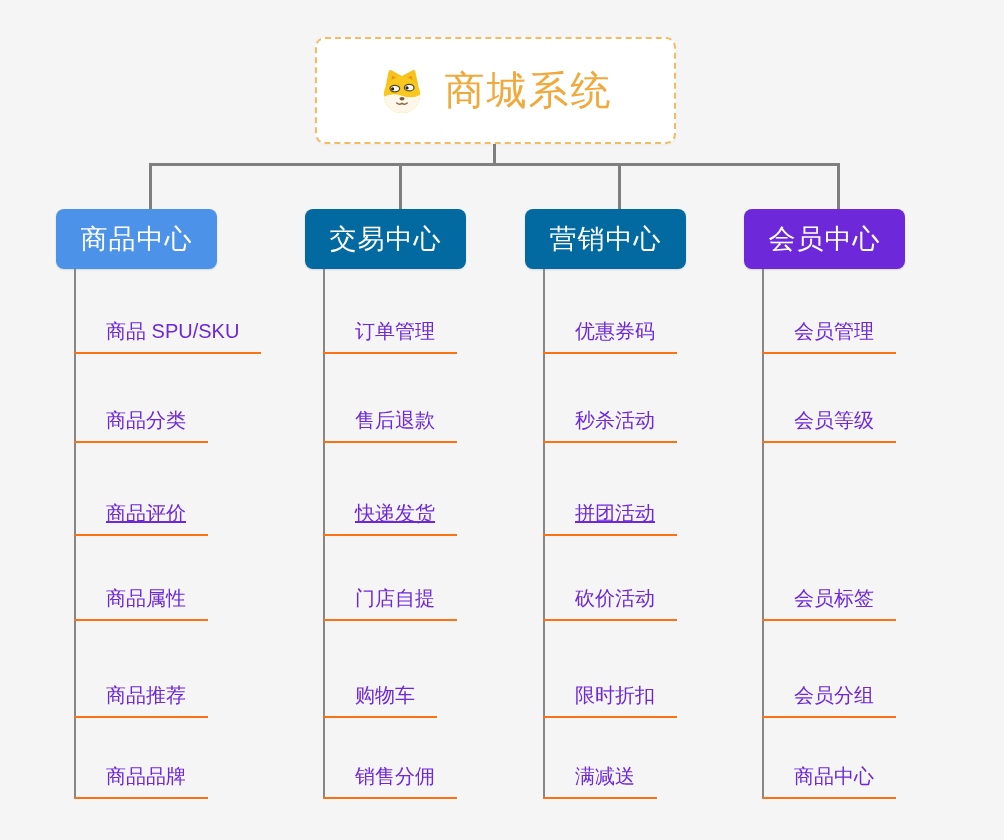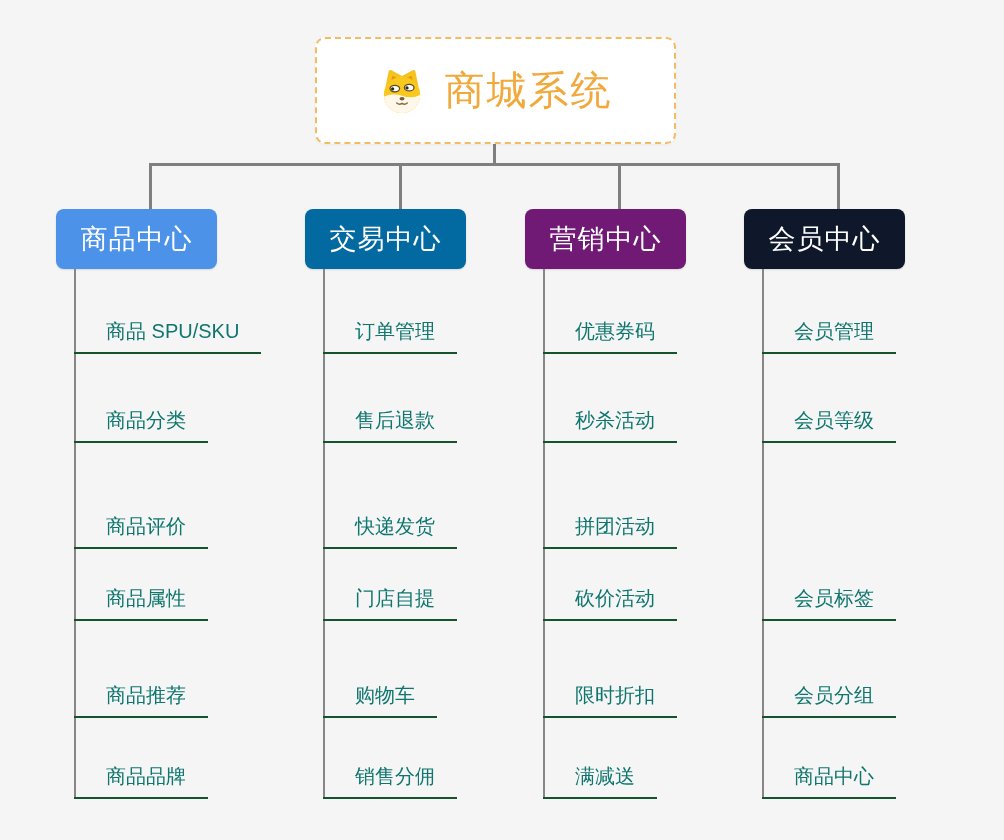--- a/index.html
+++ b/index.html
@@ -86,27 +86,27 @@
     height: 530px;
     background: #868686;
   }
 
   .child-node {
     position: absolute;
     left: 18px;
     white-space: nowrap;
     font-size: 20px;
     line-height: 26px;
-    color: #0f766e;
+    color: #6d28d9;
     padding: 0 22px 8px 32px;
-    border-bottom: 2px solid #14532d;
+    border-bottom: 2px solid #f97316;
   }
   .child-1 { top: 109px; }
   .child-2 { top: 198px; }
-  .child-3 { top: 304px; }
+  .child-3 { top: 291px; text-decoration: underline; }
   .child-4 { top: 376px; }
   .child-5 { top: 465px; margin-top: 8px; }
   .child-6 { top: 554px; }
 </style>
 </head>
 <body>
 
 <div>
 
   <div class="connector c-root-stem"></div>
@@ -165,34 +165,34 @@
     <div class="branch-spine"></div>
     <div class="child-node child-1">订单管理</div>
     <div class="child-node child-2">售后退款</div>
     <div class="child-node child-3">快递发货</div>
     <div class="child-node child-4">门店自提</div>
     <div class="child-node child-5">购物车</div>
     <div class="child-node child-6">销售分佣</div>
   </div>
 
   <div class="branch branch-3">
-    <div class="branch-header" style="background-color: #701a75;">
+    <div class="branch-header" style="background-color: #0369a1;">
       <span>营销中心</span>
     </div>
     <div class="branch-spine"></div>
     <div class="child-node child-1">优惠券码</div>
     <div class="child-node child-2">秒杀活动</div>
     <div class="child-node child-3">拼团活动</div>
     <div class="child-node child-4">砍价活动</div>
     <div class="child-node child-5">限时折扣</div>
     <div class="child-node child-6">满减送</div>
   </div>
 
   <div class="branch branch-4">
-    <div class="branch-header" style="background-color: #0f172a;">
+    <div class="branch-header" style="background-color: #6d28d9;">
       <span>会员中心</span>
     </div>
     <div class="branch-spine"></div>
     <div class="child-node child-1">会员管理</div>
     <div class="child-node child-2">会员等级</div>
     <div class="child-node child-5">会员分组</div>
     <div class="child-node child-4">会员标签</div>
     <div class="child-node child-6">商品中心</div>
   </div>
 

